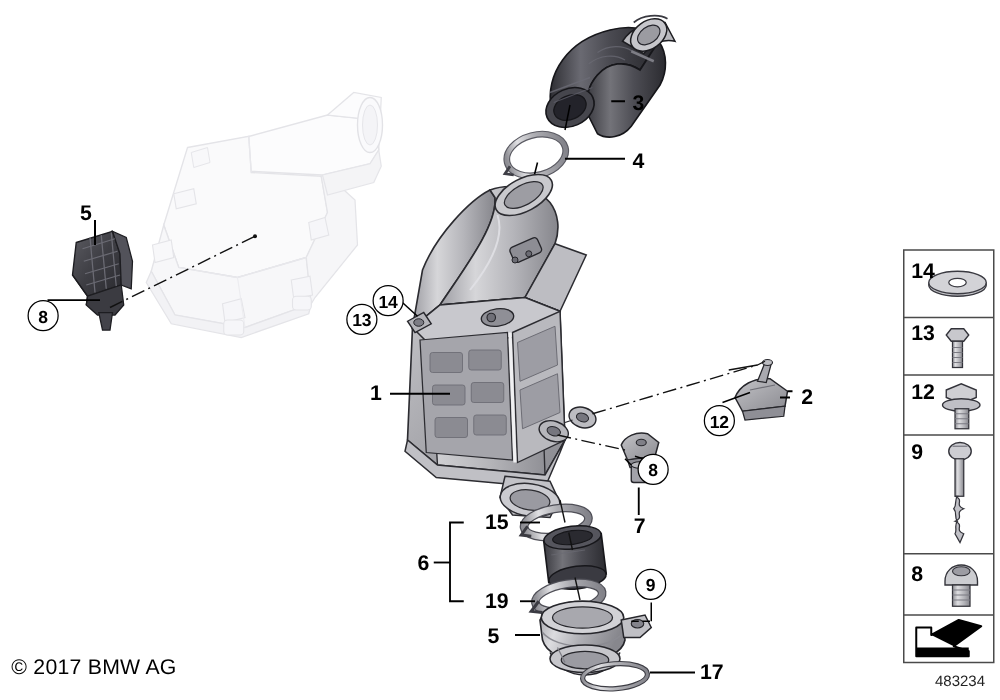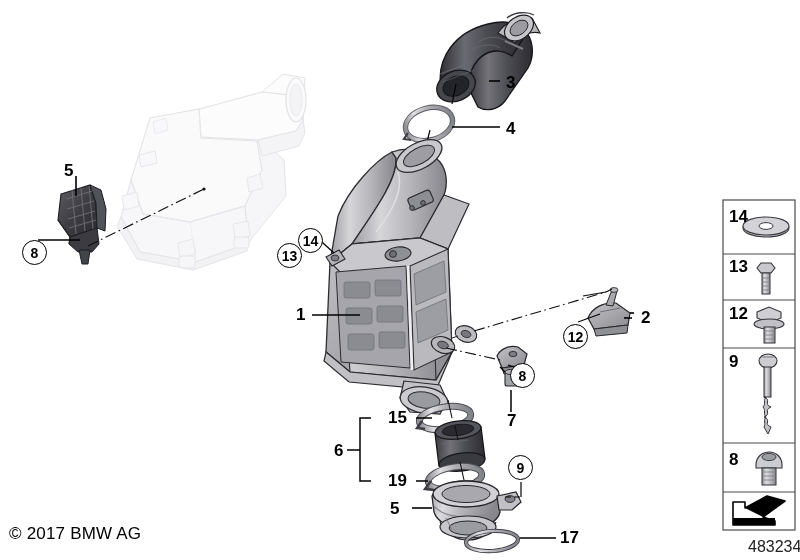--- a/index.html
+++ b/index.html
@@ -22,21 +22,21 @@
     font-weight:bold;font-size:14px;line-height:1;box-sizing:border-box;
   }
   .legend-num{
     position:absolute;font-weight:bold;font-size:17px;line-height:1;color:#000;
   }
   #copyright{
     position:absolute;left:9px;top:524px;font-size:17px;font-weight:normal;
     letter-spacing:0.2px;white-space:nowrap;
   }
   #partnum{
-    position:absolute;left:748px;top:538px;font-size:16px;color:#222;
+    position:absolute;left:748px;top:538px;font-size:12px;color:#222;
     white-space:nowrap;
   }
 </style>
 </head>
 <body>
 
 <div id="stage">
 
   <svg class="layer" viewBox="0 0 800 560">
     <defs>

